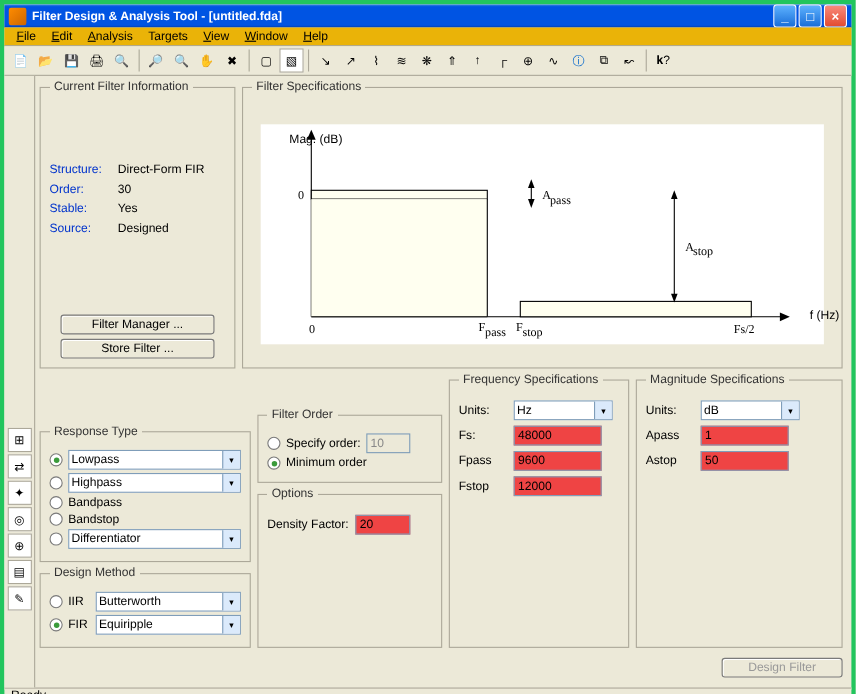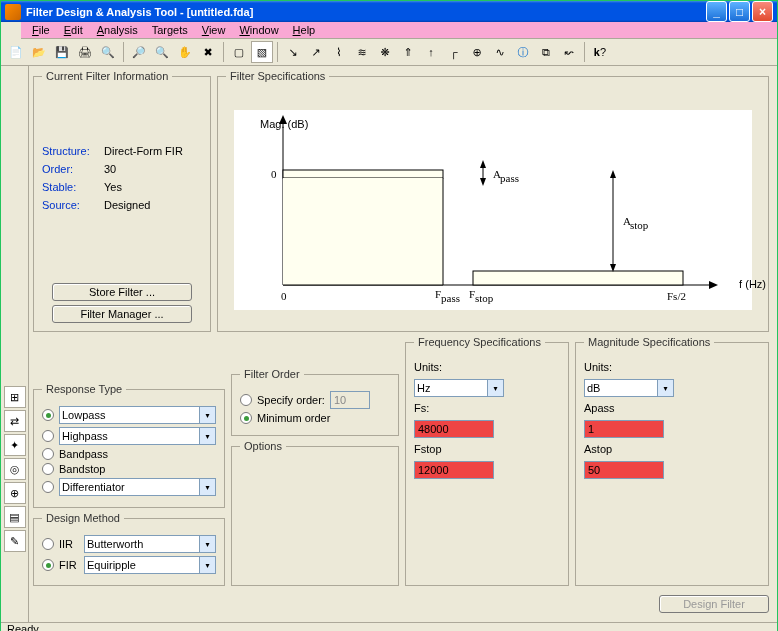--- a/index.html
+++ b/index.html
@@ -1,25 +1,25 @@
 <!DOCTYPE html>
 <html><head>
 <meta charset="utf-8">
 <style>
 * { box-sizing: border-box; margin: 0; padding: 0; font-family: Tahoma, sans-serif; font-size: 11px; }
 body { background: #ece9d8; user-select: none; }
-.window { width: 778px; height: 631px; border: 1px solid #22c55e; display: flex; flex-direction: column; }
+.window { width: 778px; height: 631px; border: 4px solid #22c55e; display: flex; flex-direction: column; }
 .titlebar { height: 30px; background: linear-gradient(to bottom, #3c8cde 0%, #0054e3 10%, #0054e3 90%, #003faf 100%); display: flex; align-items: center; padding: 0 4px; color: white; font-weight: bold; font-size: 13px; }
 .titlebar-icon { width: 16px; height: 16px; margin-right: 5px; background: linear-gradient(135deg, #ff8c00, #cc6600); border-radius: 2px; }
 .titlebar-text { flex: 1; }
 .winbtns { display: flex; gap: 2px; }
 .winbtn { width: 21px; height: 21px; border: 1px solid white; border-radius: 3px; display: flex; align-items: center; justify-content: center; font-size: 12px; font-weight: bold; color: white; }
 .winbtn.min, .winbtn.max { background: linear-gradient(to bottom, #5db2ff, #1a6ed8); }
 .winbtn.close { background: linear-gradient(to bottom, #f98a7c, #e24b30); }
-.menubar { height: 20px; background: #f9a8d4; display: flex; align-items: center; padding: 0 4px; border-bottom: 1px solid #aca899; margin-left: 20px; }
+.menubar { height: 20px; background: #eab308; display: flex; align-items: center; padding: 0 4px; border-bottom: 1px solid #aca899; }
 .menu-item { padding: 2px 7px; cursor: default; }
 .menu-item u { text-decoration: underline; }
 .toolbar { height: 28px; background: #ece9d8; display: flex; align-items: center; padding: 2px 4px; gap: 1px; border-bottom: 1px solid #aca899; }
 .tbtn { width: 22px; height: 22px; display: flex; align-items: center; justify-content: center; border: 1px solid transparent; }
 .tsep { width: 1px; height: 20px; background: #aca899; margin: 0 3px; }
 .content { flex: 1; display: flex; position: relative; }
 .sidebar { width: 28px; background: #ece9d8; border-right: 1px solid #aca899; display: flex; flex-direction: column; padding-top: 320px; gap: 2px; align-items: center; }
 .sidebtn { width: 22px; height: 22px; border: 1px solid #aca899; background: #fff; display:flex; align-items:center; justify-content:center; }
 .main { flex: 1; padding: 4px 8px 4px 4px; display: flex; flex-direction: column; gap: 4px; }
 fieldset { border: 1px solid #aca899; padding: 8px; gap: 10px; }
@@ -40,21 +40,21 @@
 .col-fo { width: 168px; display: flex; flex-direction: column; gap: 4px; margin-top: 32px; }
 .col-freq { width: 164px; }
 .col-mag { flex: 1; }
 .radio-row { display: flex; align-items: center; gap: 5px; margin: 3px 0; }
 .radio { width: 12px; height: 12px; border: 1px solid #7a7a7a; border-radius: 50%; background: #fff; display: flex; align-items: center; justify-content: center; }
 .radio.sel::after { content: ''; width: 5px; height: 5px; background: #3b9b3b; border-radius: 50%; }
 .combo { border: 1px solid #7f9db9; background: #fff; height: 18px; display: flex; align-items: center; padding: 0 2px; position: relative; flex: 1; min-width: 0; }
 .combo .arrow { position: absolute; right: 0; top: 0; width: 16px; height: 16px; background: #dbeafb; border-left: 1px solid #7f9db9; display: flex; align-items: center; justify-content: center; font-size: 8px; }
 .textin { border: 1px solid #7f9db9; background: #ef4444; height: 18px; padding: 0 3px; display: flex; align-items: center; width: 80px; }
 .textin.dis { background: #ece9d8; color: #888; }
-.form-row { display: flex; align-items: flex-start; gap: 6px; margin: 5px 0; flex-direction: column; }
+.form-row { display: flex; align-items: center; gap: 6px; margin: 5px 0; }
 .form-label { width: 44px; }
 .btnbar { height: 28px; display: flex; align-items: center; justify-content: flex-end; }
 .btn.disabled { color: #999; }
 .status { height: 15px; border-top: 1px solid #aca899; display: flex; align-items: center; padding: 0 6px; background: #ece9d8; }
 .ylabel { position: absolute; left: 26px; top: 8px; }
 .xlabel { position: absolute; right: -14px; bottom: 20px; }
 svg text { font-family: Tahoma; font-size: 11px; }
 </style>
 </head>
 <body>
@@ -139,22 +139,22 @@
             <div class="cfi-row">
                 <span class="cfi-label">Stable:</span>
                 <span>Yes</span>
               </div>
             <div class="cfi-row">
                 <span class="cfi-label">Source:</span>
                 <span>Designed</span>
               </div>
           </div>
           <div class="cfi-btns">
+            <div class="btn small">Filter Manager ...</div>
             <div class="btn small">Store Filter ...</div>
-            <div class="btn small">Filter Manager ...</div>
           </div>
         </fieldset>
 
         <fieldset class="fs">
           <legend>Filter Specifications</legend>
           <div class="chart">
             <svg viewBox="0 0 480 200">
               <line x1="30" y1="10" x2="30" y2="175" stroke="#000"></line>
               <polygon points="30,5 26,14 34,14" fill="#000"></polygon>
               <line x1="30" y1="175" x2="460" y2="175" stroke="#000"></line>
@@ -251,37 +251,45 @@
                 <span>Specify order:</span>
                 <div class="textin dis" style="width:40px">10</div>
               </div>
             <div class="radio-row">
                 <span class="radio sel"></span>
                 <span>Minimum order</span>
               </div>
           </fieldset>
           <fieldset style="flex:1">
             <legend>Options</legend>
+            <div class="form-row">
+                <span>Density Factor:</span>
+                <div class="textin" style="width:50px">20</div>
+              </div>
           </fieldset>
         </div>
 
         <fieldset class="col-freq">
           <legend>Frequency Specifications</legend>
           <div class="form-row">
               <span class="form-label">Units:</span>
               <div class="combo" style="width:90px;flex:none">
                 <span>Hz</span>
                 <span class="arrow">▾</span>
               </div>
             </div>
           <div class="form-row">
               <span class="form-label">Fs:</span>
               <div class="textin">48000</div>
             </div>
           <div class="form-row">
+              <span class="form-label">Fpass</span>
+              <div class="textin">9600</div>
+            </div>
+          <div class="form-row">
               <span class="form-label">Fstop</span>
               <div class="textin">12000</div>
             </div>
         </fieldset>
 
         <fieldset class="col-mag">
           <legend>Magnitude Specifications</legend>
           <div class="form-row">
               <span class="form-label">Units:</span>
               <div class="combo" style="width:90px;flex:none">

